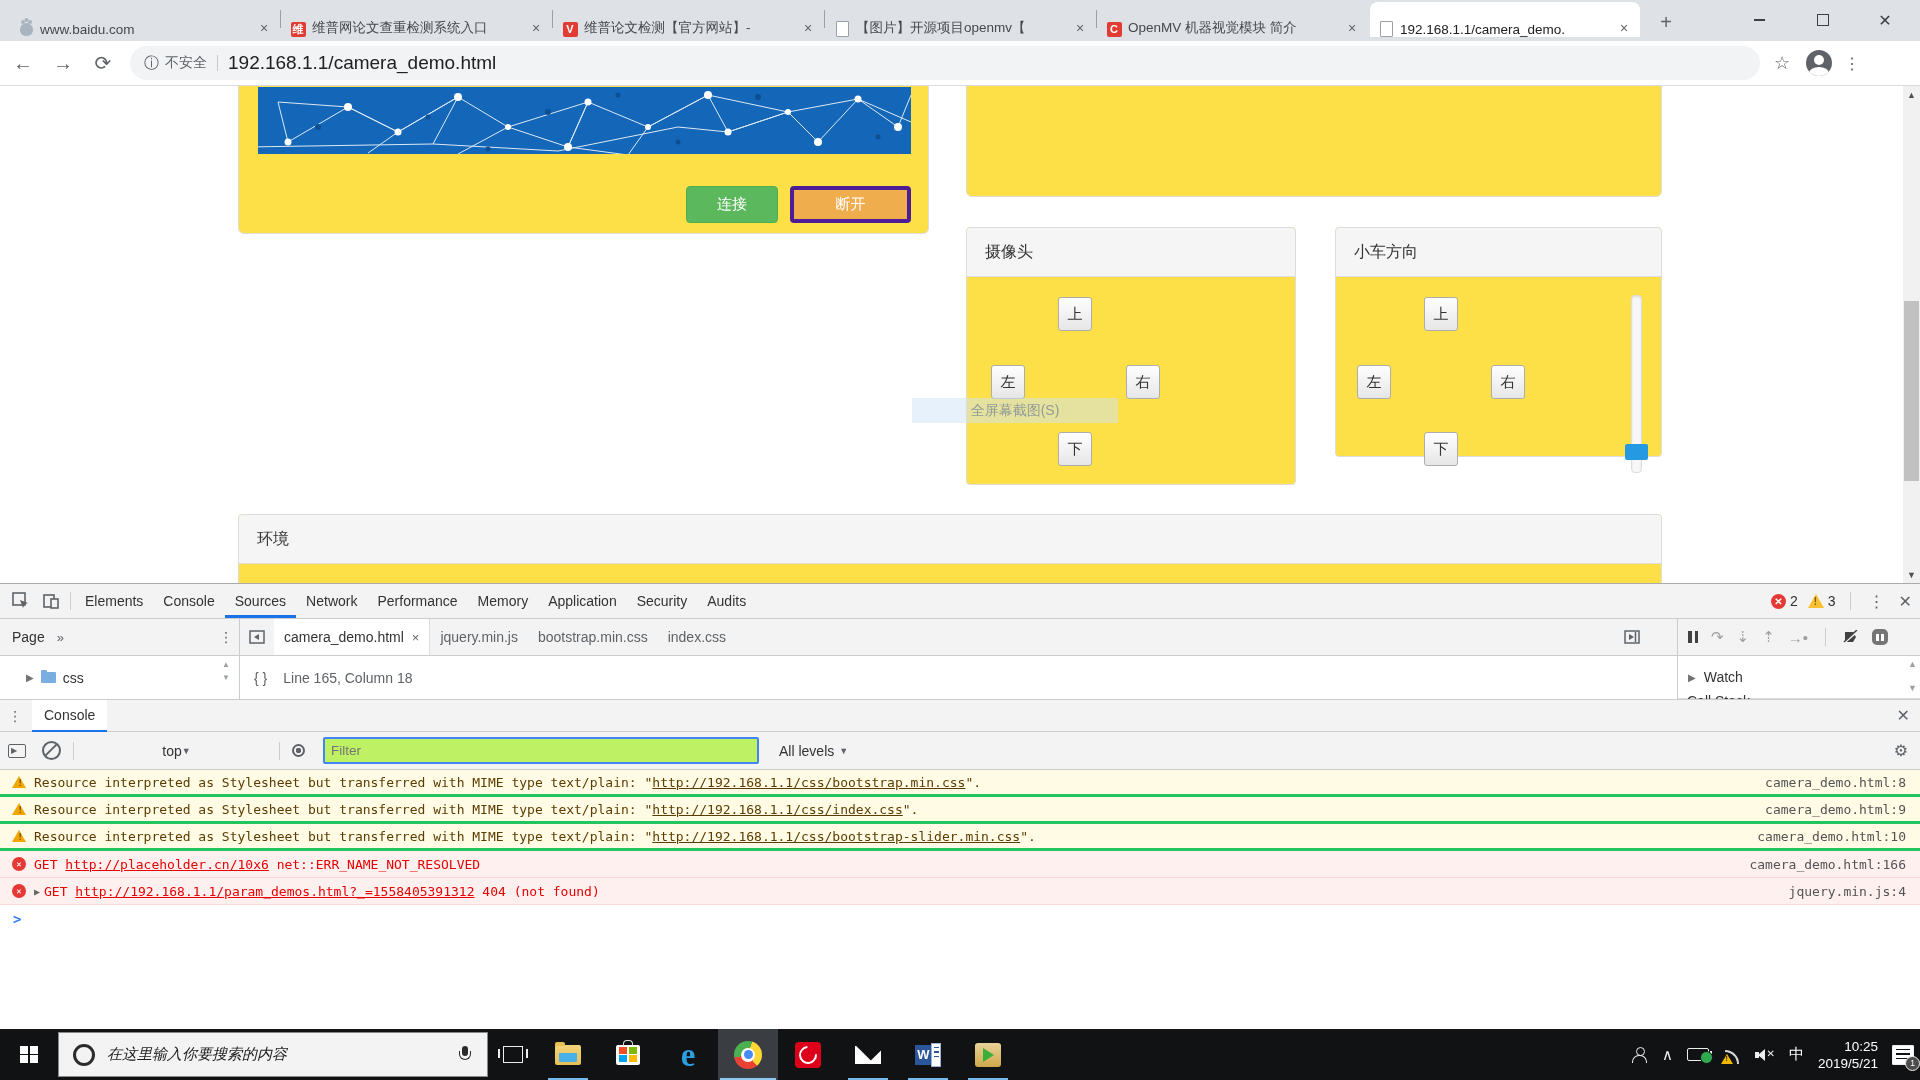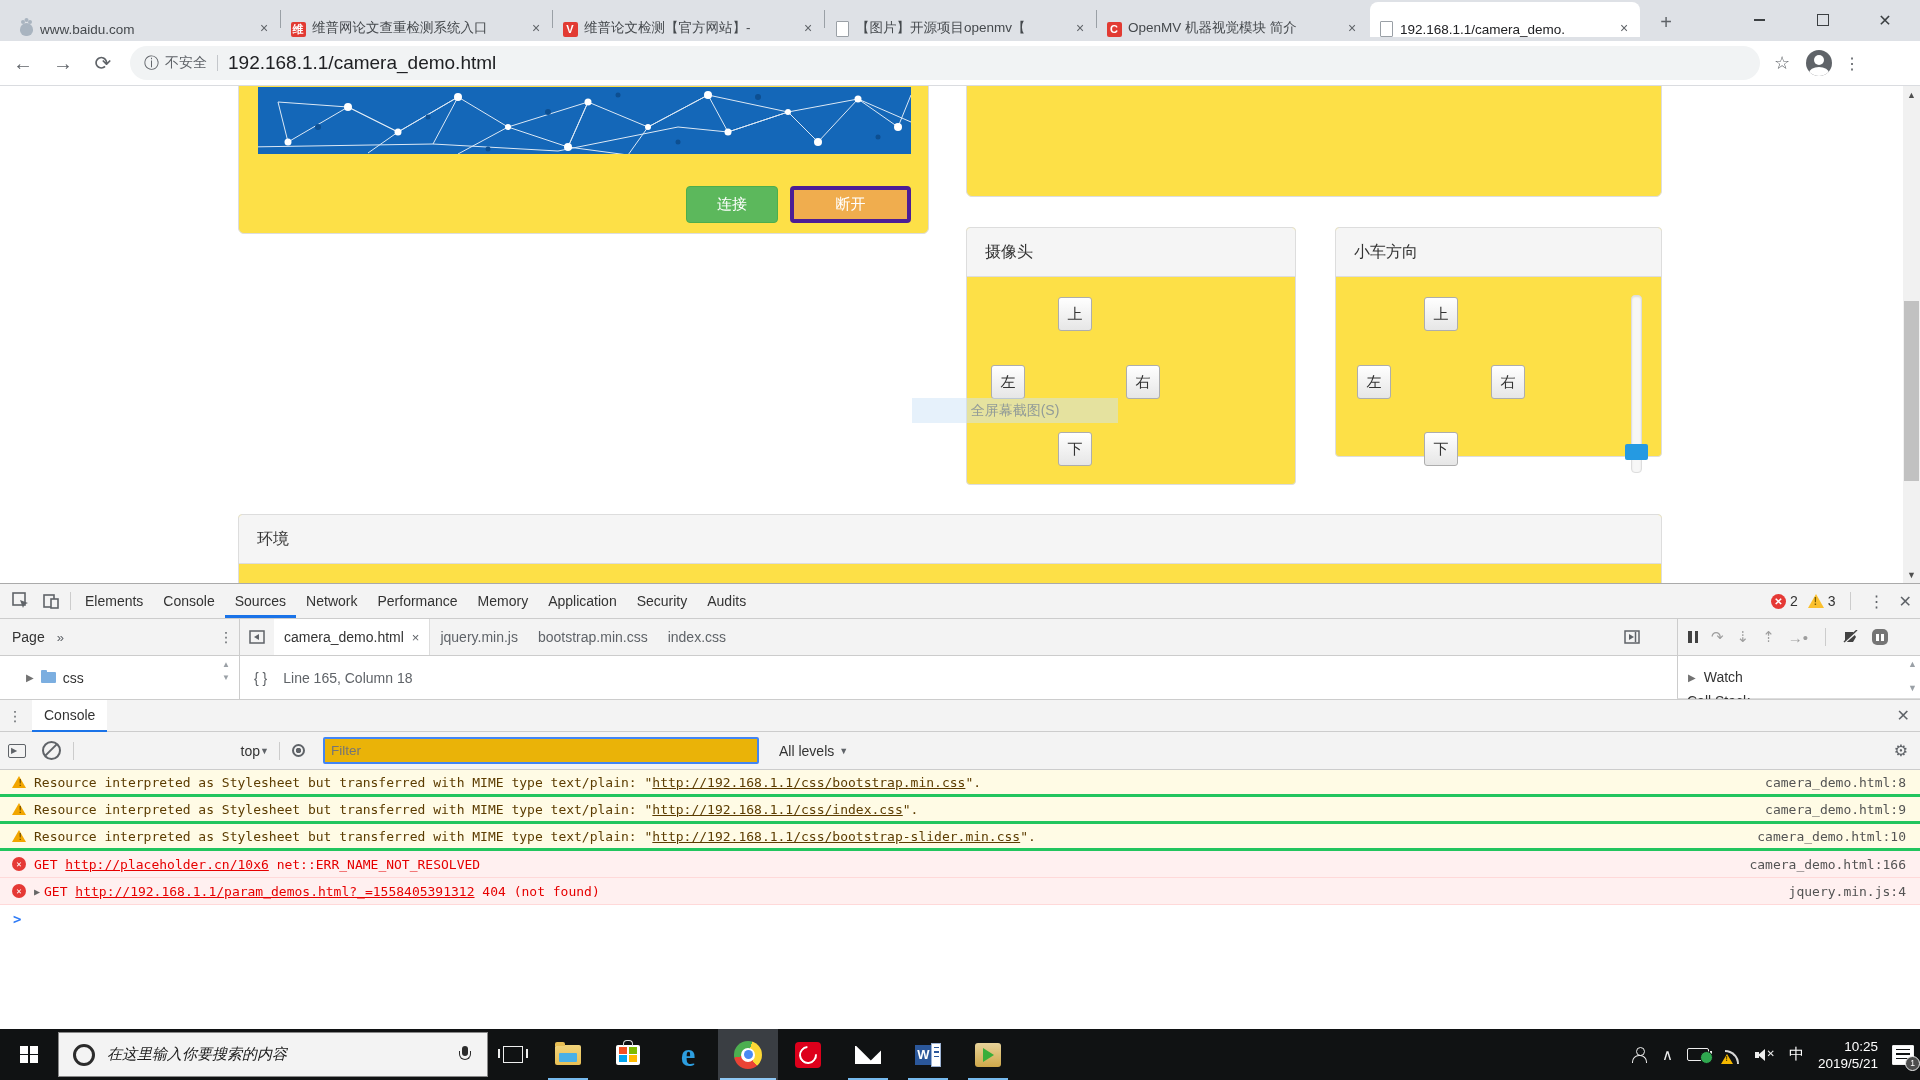--- a/index.html
+++ b/index.html
@@ -136,24 +136,24 @@
     border-bottom:2px solid #1a73e8;box-sizing:border-box;}
   .drawer-close{position:absolute;right:10px;color:#5f6368;font-size:16px;}
   .con-toolbar{position:absolute;left:0;top:148px;width:1920px;height:38px;background:#f3f3f3;
     border-bottom:1px solid #ccc;display:flex;align-items:center;box-sizing:border-box;}
   .ct-ic{color:#5f6368;margin:0 8px;display:flex;align-items:center;}
   .sidebar-ic{width:18px;height:14px;border:1.5px solid #5f6368;border-radius:2px;display:flex;
     align-items:center;justify-content:flex-start;font-size:8px;padding-left:2px;box-sizing:border-box;}
   .clear-ic{width:15px;height:15px;border:2px solid #5f6368;border-radius:50%;position:relative;}
   .clear-ic:after{content:"";position:absolute;left:-1px;top:6px;width:16px;height:2px;background:#5f6368;
     transform:rotate(-45deg);}
-  .ctx-dd{width:185px;display:flex;align-items:center;justify-content:flex-end;color:#333;margin:0 6px;}
+  .ctx-dd{width:185px;display:flex;align-items:center;justify-content:center;color:#333;margin:0 6px;}
   .eye-ic{width:13px;height:13px;border:2.5px solid #5f6368;border-radius:50%;box-sizing:border-box;
     background:radial-gradient(circle,#5f6368 0 2.5px,transparent 3px);}
-  .filter-input{width:436px;height:27px;border:2px solid #4285f4;border-radius:2px;background:#eab308;
+  .filter-input{width:436px;height:27px;border:2px solid #4285f4;border-radius:2px;background:#bef264;
     font-size:13.5px;color:#333;padding:0 6px;box-sizing:border-box;margin-left:10px;outline:none;
     font-family:"Liberation Sans",sans-serif;}
   .filter-input::placeholder{color:#757575;}
   .levels-dd{margin-left:20px;color:#333;display:flex;align-items:center;gap:5px;}
   .gear{position:absolute;right:12px;color:#5f6368;font-size:16px;}
   .caret-dn{font-size:9px;color:#5f6368;}
   
   .messages{position:absolute;left:0;top:186px;width:1920px;}
   .msg{position:relative;min-height:27px;display:flex;align-items:center;box-sizing:border-box;
     font-family:"DejaVu Sans Mono",monospace;font-size:13px;padding:0 14px 0 12px;}

